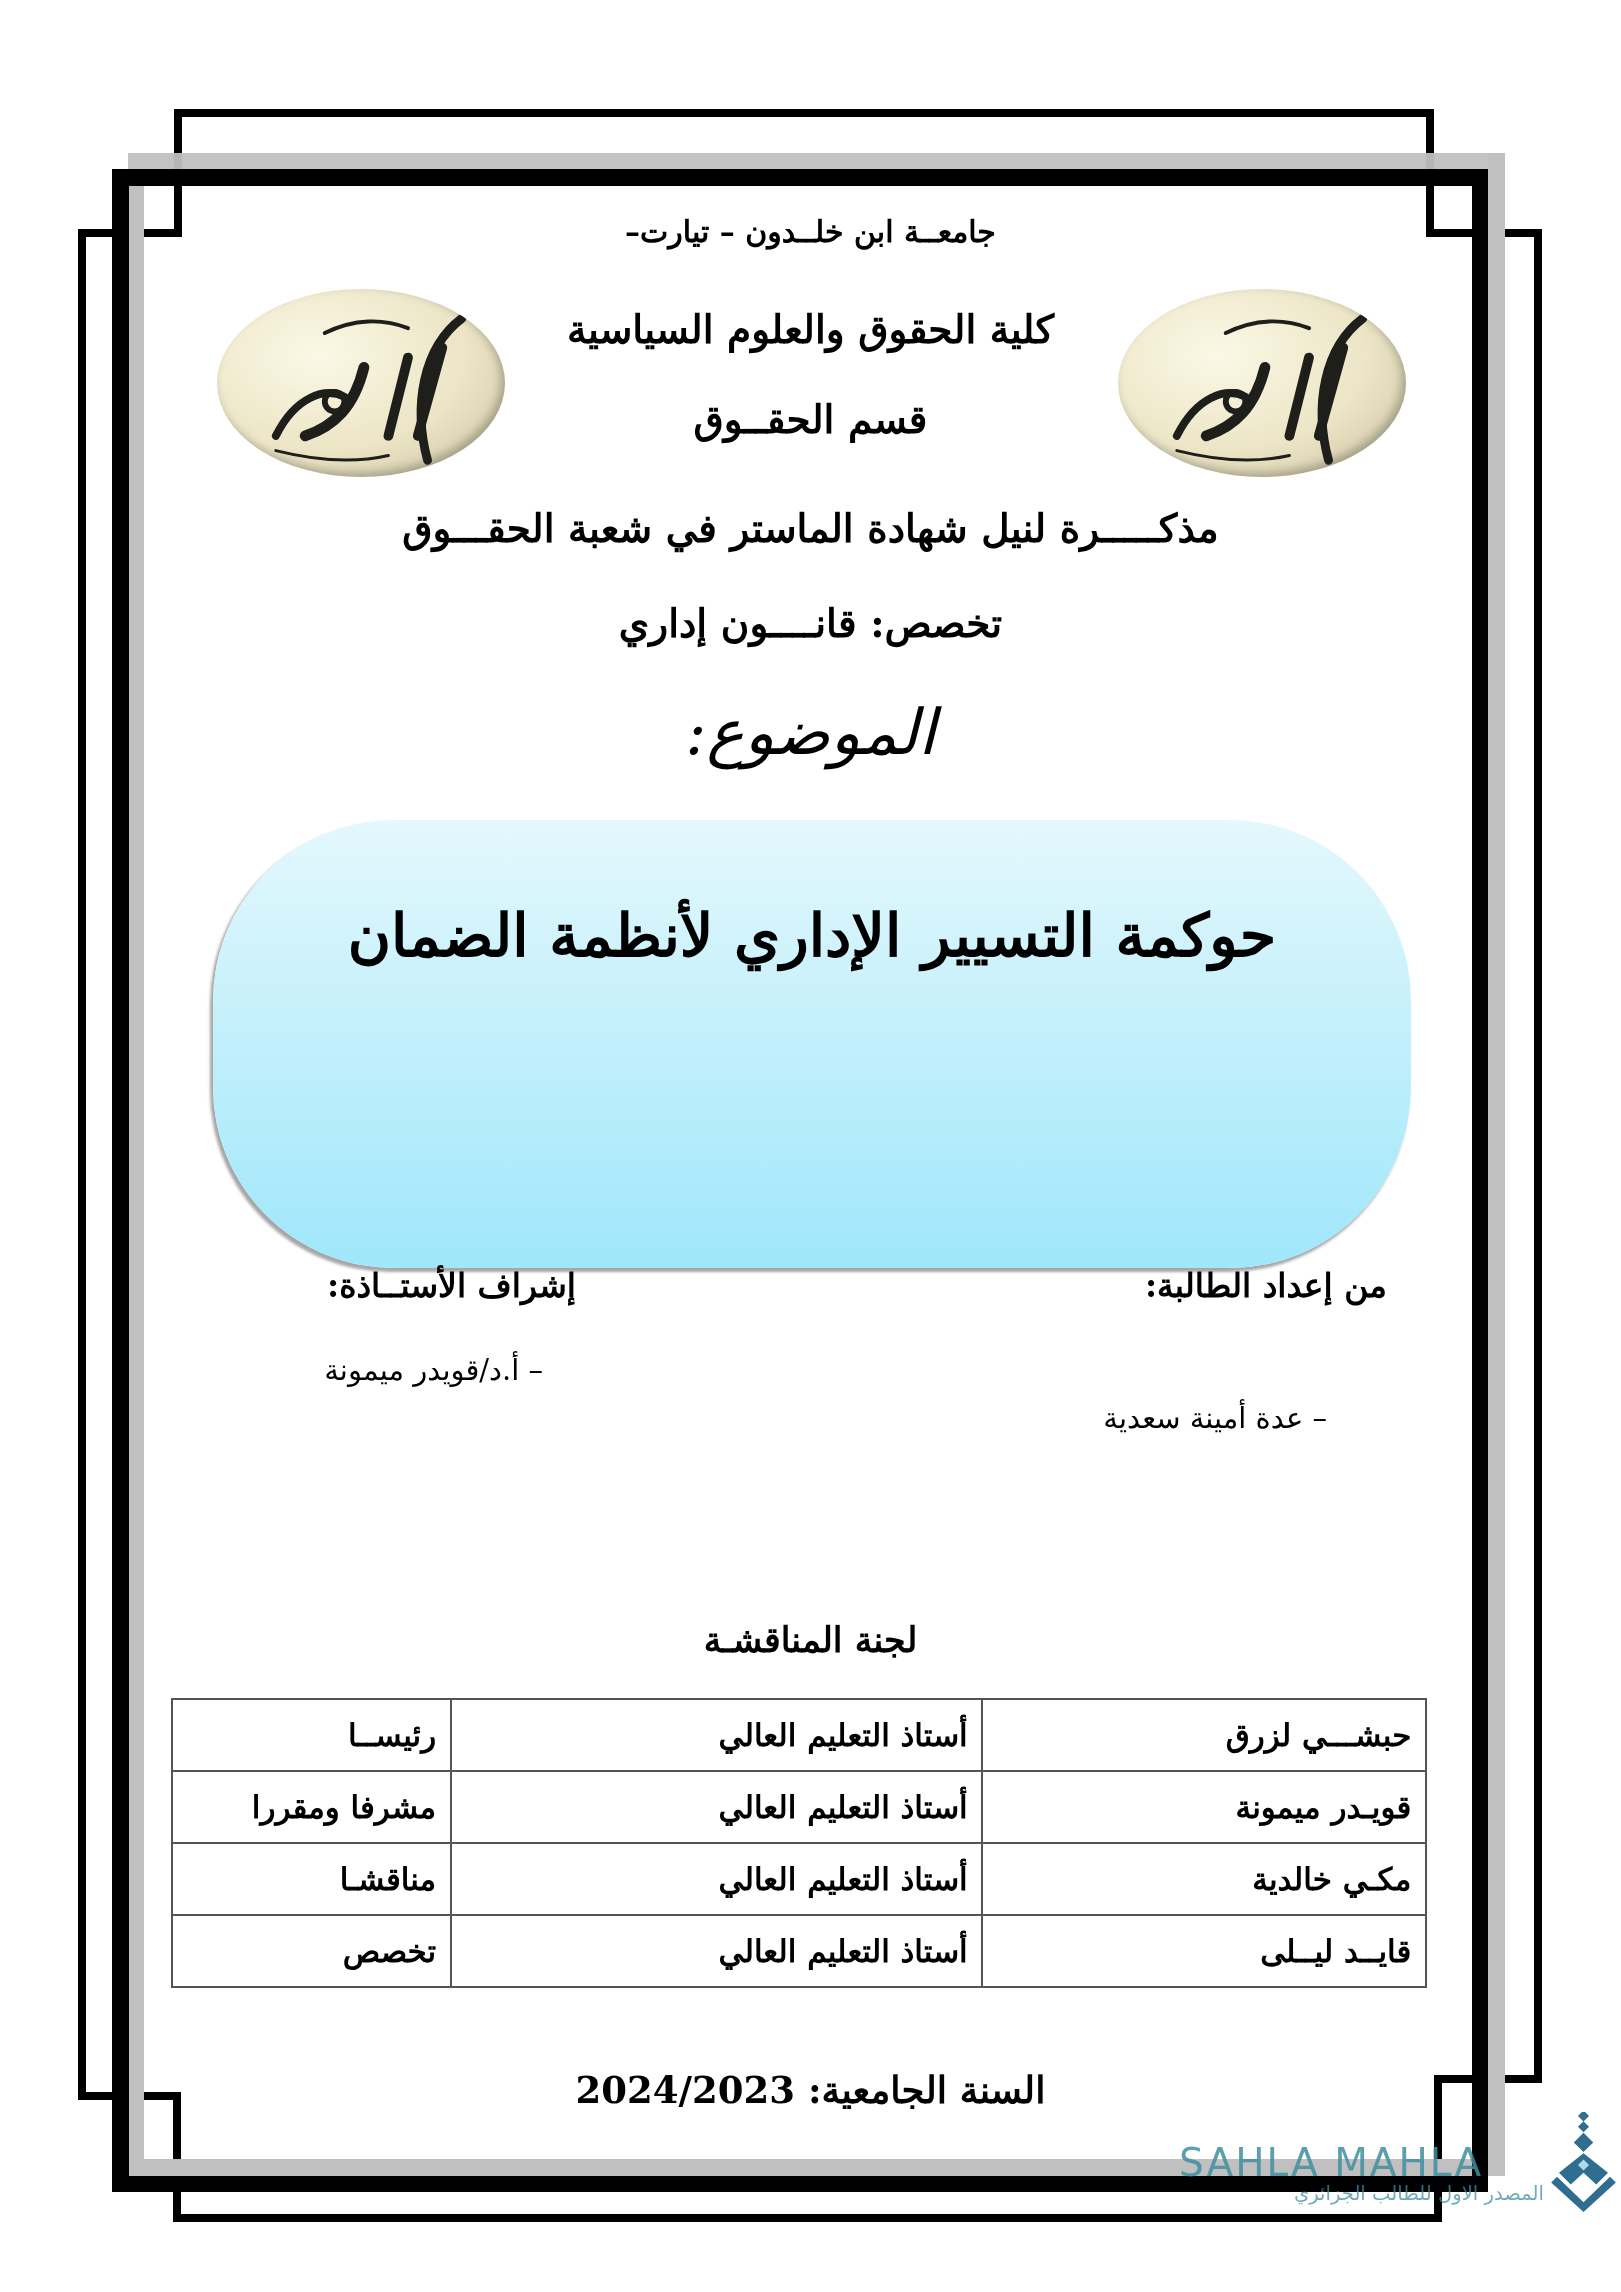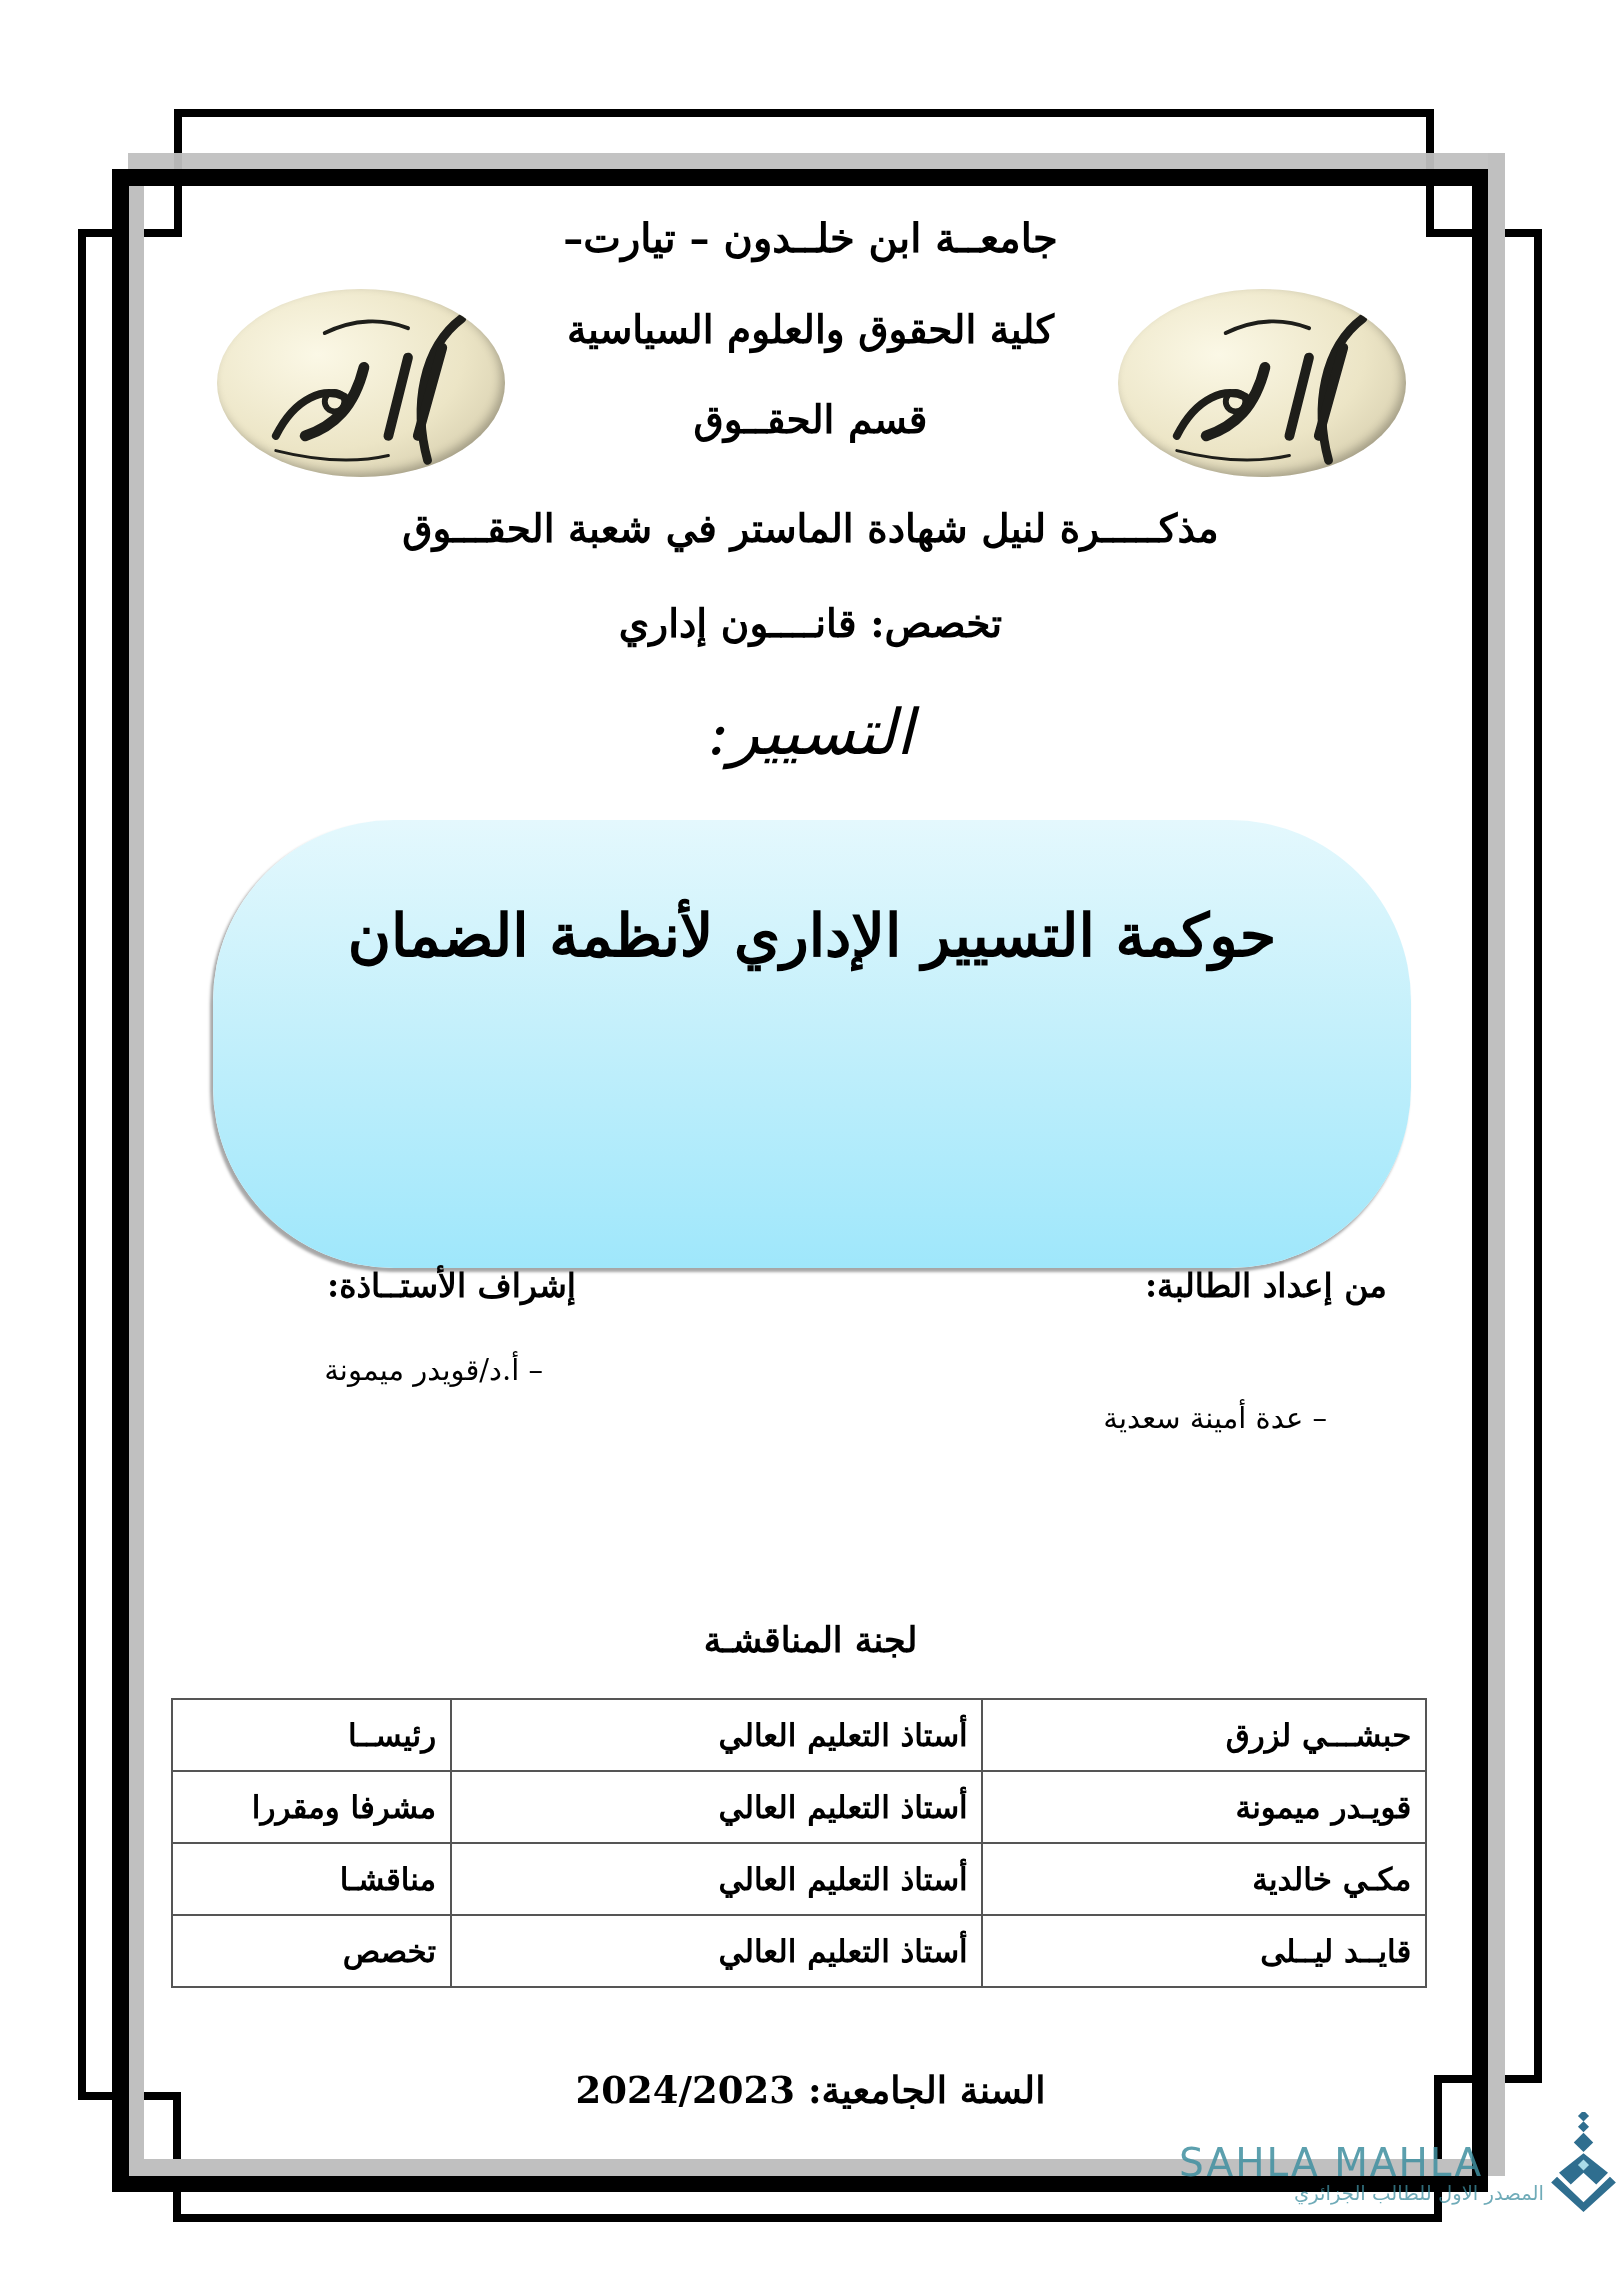--- a/index.html
+++ b/index.html
@@ -75,28 +75,28 @@
       <path d="M195 70 L 175 150" stroke-width="10"></path>
       <path d="M150 80 C 140 120, 120 140, 90 150" stroke-width="11"></path>
       <path d="M60 150 C 80 110, 110 100, 130 110" stroke-width="8"></path>
       <path d="M110 45 C 140 30, 170 30, 195 40" stroke-width="4"></path>
       <path d="M60 165 C 100 175, 140 178, 175 170" stroke-width="3"></path>
       <circle cx="120" cy="115" r="10" stroke-width="6"></circle>
     </g>
   </svg>
 </div>
 
-<div class="line-text" style="top:214px;font-size:40px;">جامعــة ابن خلــدون – تيارت–</div>
+<div class="line-text" style="top:214px;font-size:30px;">جامعــة ابن خلــدون – تيارت–</div>
 <div class="line-text" style="top:306px;font-size:39px;">كلية الحقوق والعلوم السياسية</div>
 <div class="line-text" style="top:396px;font-size:39px;">قسم الحقــوق</div>
 
 <div class="line-text" style="top:505px;font-size:39px;">مذكـــــرة لنيل شهادة الماستر في شعبة الحقـــوق</div>
 <div class="line-text" style="top:600px;font-size:39px;">تخصص: قانــــون إداري</div>
 
-<div class="line-text" style="top:696px;font-size:63px;font-weight:normal;font-style:italic;">التسيير:</div>
+<div class="line-text" style="top:696px;font-size:63px;font-weight:normal;font-style:italic;">الموضوع:</div>
 
 <div class="pill">
   <div class="pill-line" style="top:81px;">حوكمة التسيير الإداري لأنظمة الضمان</div>
 </div>
 
 <div class="abs" style="right:234px;top:1266px;direction:rtl;font-size:33px;font-weight:bold;white-space:nowrap;">من إعداد الطالبة:</div>
 <div class="abs" style="right:294px;top:1353px;direction:rtl;font-size:29px;white-space:nowrap;margin-top:48px;">– عدة أمينة سعدية</div>
 <div class="abs" style="right:1045px;top:1266px;direction:rtl;font-size:33px;font-weight:bold;white-space:nowrap;">إشراف الأستــاذة:</div>
 <div class="abs" style="right:1078px;top:1353px;direction:rtl;font-size:29px;white-space:nowrap;">– أ.د/قويدر ميمونة</div>
 

